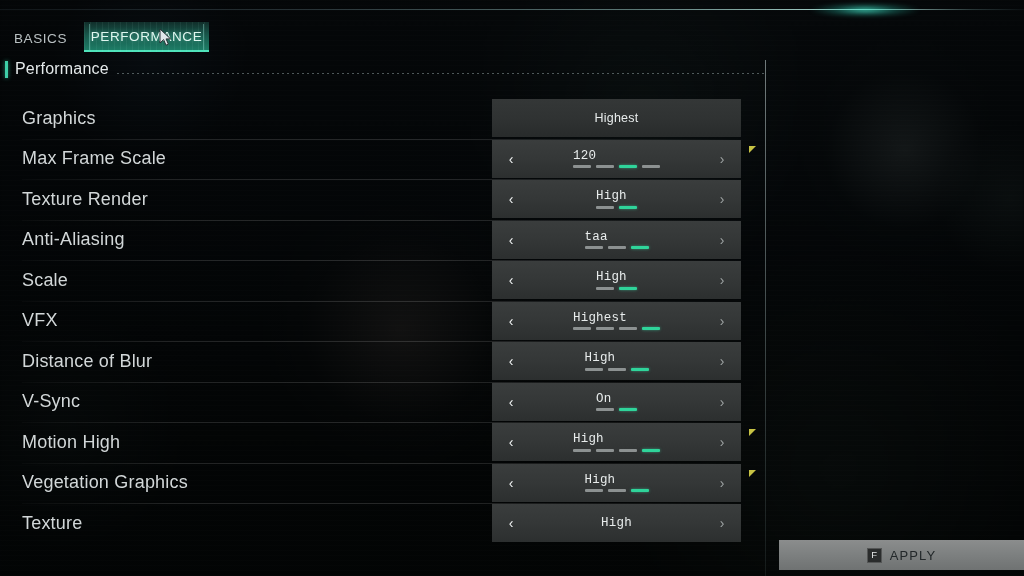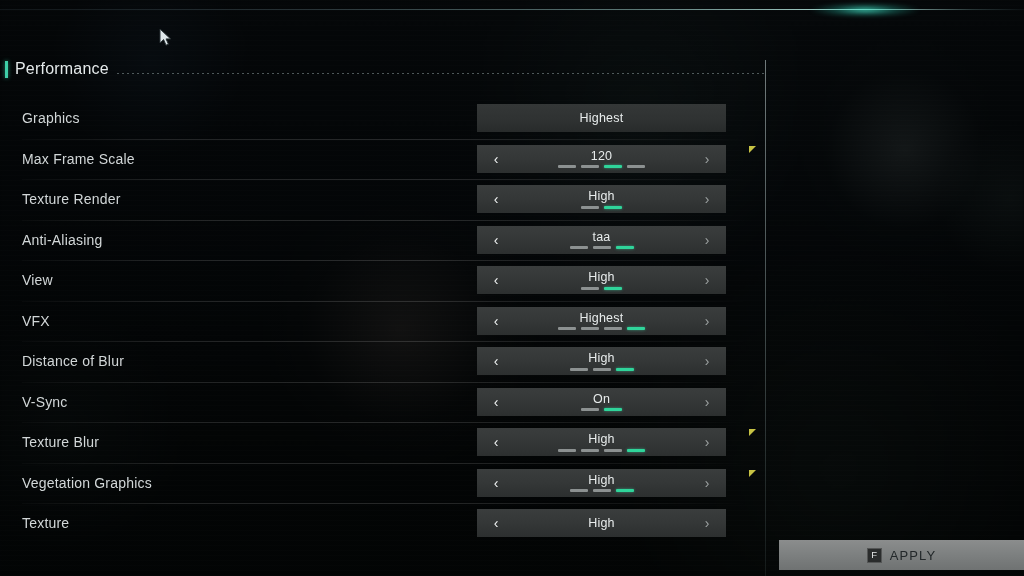--- a/index.html
+++ b/index.html
@@ -177,31 +177,31 @@
       rgba(255,255,255,0.02) 0%,
       rgba(255,255,255,0.12) 20%,
       rgba(255,255,255,0.14) 55%,
       rgba(255,255,255,0.05) 88%,
       rgba(255,255,255,0.00) 100%);
   }
   .row-label {
     position: absolute;
     left: 22px;
     color: #d2d7d8;
-    font-size: 14px;
+    font-size: 18px;
     letter-spacing: 0.2px;
     white-space: nowrap;
   }
 
   
   .control {
     position: absolute;
-    left: 477px;
+    left: 492px;
     width: 249px;
-    height: 28px;
+    height: 38px;
     background: linear-gradient(180deg, #3a3d3d 0%, #343737 50%, #2c2f2f 100%);
     display: flex;
     align-items: center;
     justify-content: center;
     cursor: pointer;
   }
   .control.plain {
     background: linear-gradient(180deg, #343737 0%, #2f3232 55%, #282b2b 100%);
   }
   .control.slider-box {
@@ -210,23 +210,23 @@
   .ctl-value {
     color: #e8ecec;
     font-size: 12.5px;
     letter-spacing: 0.2px;
     line-height: 1;
     margin-bottom: 1px;
   }
   .ctl-center {
     display: flex;
     flex-direction: column;
-    align-items: center;
     justify-content: center;
     gap: 2px;
+    font-family: Liberation Mono, monospace;
   }
   .arrow {
     position: absolute;
     width: 16px; height: 28px;
     display: flex; align-items: center; justify-content: center;
     font-size: 14px;
     line-height: 1;
     cursor: pointer;
   }
   .arrow-l { left: 11px; color: #f2f5f5; }
@@ -329,20 +329,29 @@
 
 <div id="screen">
 
   <div class="bg-layer"></div>
   <div class="bg-veil"></div>
   <div class="bg-scan"></div>
 
   <div class="top-rule"></div>
   <div class="top-glow"></div>
 
+  <div class="tabbar">
+    <div class="tab tab-basics">
+      <span>BASICS</span>
+    </div>
+    <div class="tab tab-performance">
+      <span>PERFORMANCE</span>
+    </div>
+    <div class="tab-hatch"></div>
+  </div>
 
   <div class="section-head">
     <div class="section-accent"></div>
     <div class="section-title">Performance</div>
     <div class="section-dots"></div>
   </div>
 
   <div class="list" id="settings-list">
       <div class="row">
         <div class="row-label">Graphics</div>
@@ -389,21 +398,21 @@
             <div class="steps">
               <span class="step"></span>
               <span class="step"></span>
               <span class="step on"></span>
             </div>
           </div>
           <div class="arrow arrow-r">›</div>
         </div>
       </div>
       <div class="row">
-        <div class="row-label">View</div>
+        <div class="row-label">Scale</div>
         <div class="control">
           <div class="arrow arrow-l">‹</div>
           <div class="ctl-center">
             <div class="ctl-value">High</div>
             <div class="steps">
               <span class="step"></span>
               <span class="step on"></span>
             </div>
           </div>
           <div class="arrow arrow-r">›</div>
@@ -448,21 +457,21 @@
             <div class="ctl-value">On</div>
             <div class="steps">
               <span class="step"></span>
               <span class="step on"></span>
             </div>
           </div>
           <div class="arrow arrow-r">›</div>
         </div>
       </div>
       <div class="row">
-        <div class="row-label">Texture Blur</div>
+        <div class="row-label">Motion High</div>
         <div class="control">
           <div class="arrow arrow-l">‹</div>
           <div class="ctl-center">
             <div class="ctl-value">High</div>
             <div class="steps">
               <span class="step"></span>
               <span class="step"></span>
               <span class="step"></span>
               <span class="step on"></span>
             </div>

